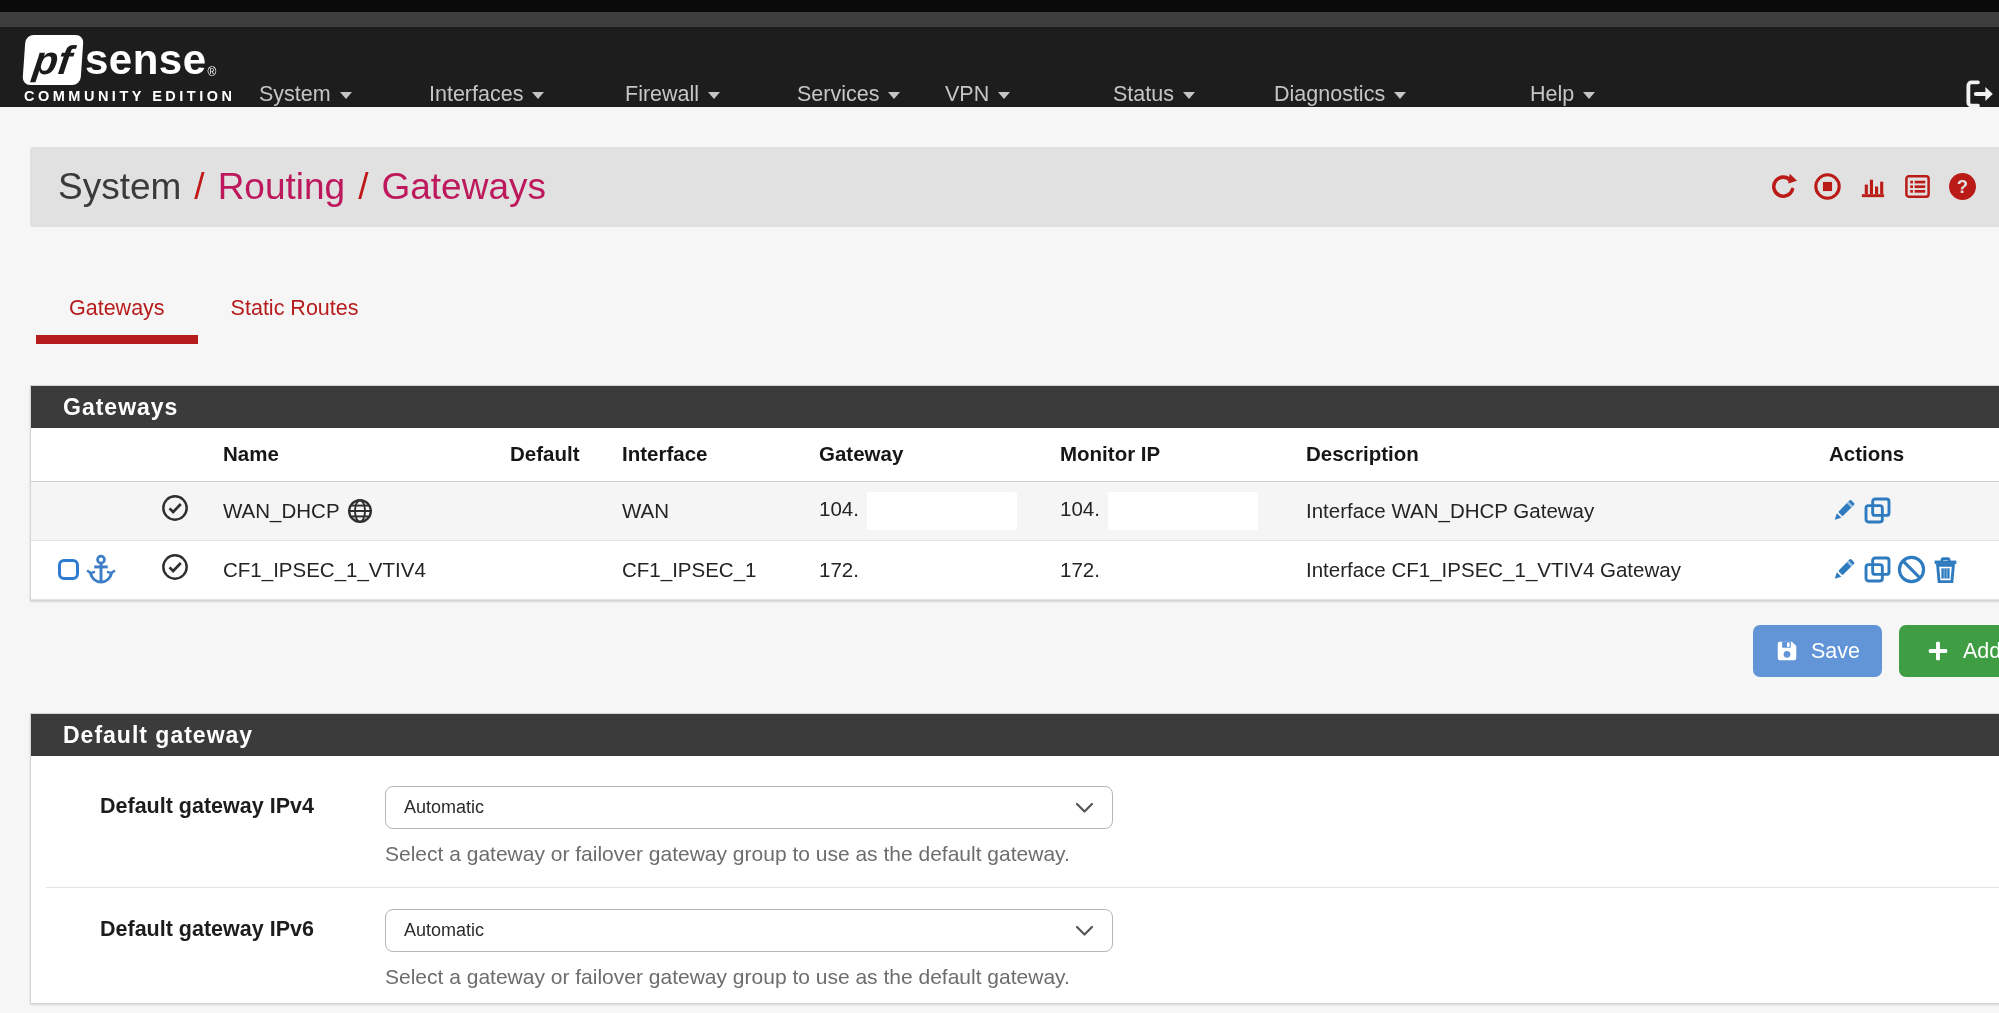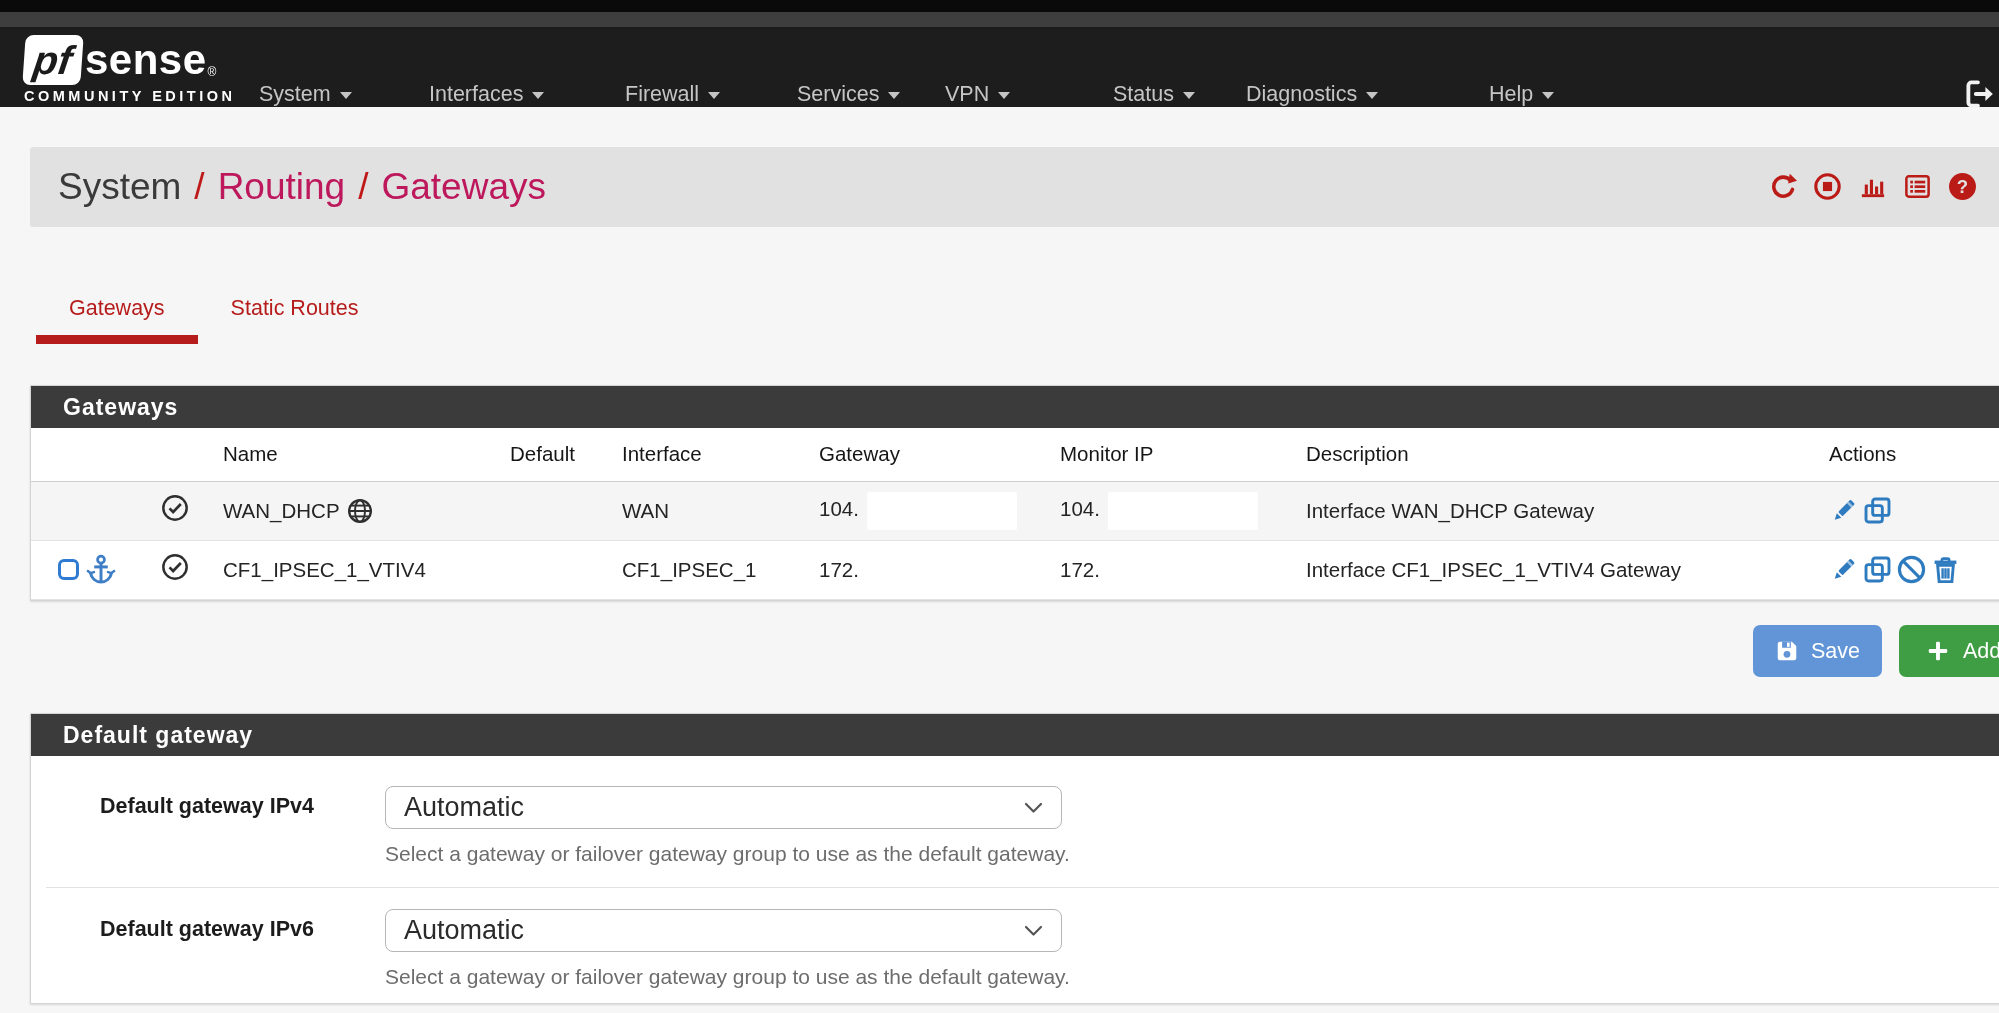--- a/index.html
+++ b/index.html
@@ -62,21 +62,21 @@
     height:42px; background:#3b3b3b; color:#fff; display:flex; align-items:center;
     font-weight:bold; font-size:23px; letter-spacing:1px; padding-left:32px;
   }
   #gateways-panel { top:385px; }
   #defaultgw-panel { top:713px; height:291px; }
 
   
   table { border-collapse:collapse; width:100%; table-layout:fixed; }
   th, td { text-align:left; padding:0 8px; font-size:20.5px; color:#242424; overflow:hidden; white-space:nowrap; }
   thead tr { height:53px; }
-  th { font-weight:normal; color:#161616; border-bottom:1px solid #cfcfcf; }
+  th { font-weight:bold; color:#161616; border-bottom:1px solid #cfcfcf; }
   tbody tr { height:59px; }
   tr.striped { background:#f5f5f5; }
   tbody tr { border-bottom:1px solid #e3e3e3; }
   .cell-flex { display:flex; align-items:center; }
   .status-icon { width:28px; height:28px; color:#2f2f2f; margin-left:2px; }
   .globe-icon { width:26px; height:26px; color:#2f2f2f; margin-left:7px; }
   .row-checkbox {
     width:21px; height:21px; border:3px solid #2e7bd1; border-radius:6px;
     margin-left:19px; background:#fff; cursor:pointer; flex:none;
   }
@@ -94,22 +94,22 @@
   .btn-save { background:#6195d7; padding:0 22px; }
   .btn-add { background:#3f9e43; padding:0 26px; min-width:141px; }
   .btn svg { margin-right:12px; }
 
   
   .form-row { display:flex; padding-top:30px; padding-bottom:21px; border-bottom:1px solid #e2e2e2; margin:0 15px; }
   .form-row.last { border-bottom:none; padding-top:21px; }
   .form-label { width:339px; padding-left:54px; font-weight:bold; font-size:21.5px; color:#1c1c1c; padding-top:8px; }
   .form-control-col { flex:1; }
   .select-box {
-    width:677px; height:43px; border:1px solid #b6b6b6; border-radius:8px; background:#fff;
-    display:flex; align-items:center; padding:0 18px; font-size:27px; color:#2b2b2b; cursor:pointer;text-align:right;
+    width:728px; height:43px; border:1px solid #b6b6b6; border-radius:8px; background:#fff;
+    display:flex; align-items:center; padding:0 18px; font-size:18px; color:#2b2b2b; cursor:pointer;text-align:right;
   }
   .select-box .chev { margin-left:auto; }
   .help-text { margin-top:13px; font-size:21px; color:#6d6d6d; }
 </style>
 </head>
 <body>
 
 <div class="strip-black"></div>
 <div class="strip-gray"></div>
 
@@ -141,25 +141,25 @@
       <i class="nav-caret"></i>
     </div>
   <div class="nav-item" style="left:945px">
       <span>VPN</span>
       <i class="nav-caret"></i>
     </div>
   <div class="nav-item" style="left:1113px">
       <span>Status</span>
       <i class="nav-caret"></i>
     </div>
-  <div class="nav-item" style="left:1246px">
+  <div class="nav-item" style="left:1274px">
       <span>Diagnostics</span>
       <i class="nav-caret"></i>
     </div>
-  <div class="nav-item" style="left:1489px">
+  <div class="nav-item" style="left:1530px">
       <span>Help</span>
       <i class="nav-caret"></i>
     </div>
   <div class="signout">
     <svg viewBox="0 0 32 32" width="34" height="34">
         <path d="M15 5 H9 a3 3 0 0 0 -3 3 v16 a3 3 0 0 0 3 3 h6" fill="none" stroke="#f2f2f2" stroke-width="3.6" stroke-linecap="round"></path>
         <line x1="13" y1="16" x2="23" y2="16" stroke="#f2f2f2" stroke-width="3.6" stroke-linecap="round"></line>
         <path d="M22 9.5 L29 16 L22 22.5 Z" fill="#f2f2f2"></path>
       </svg>
   </div>

